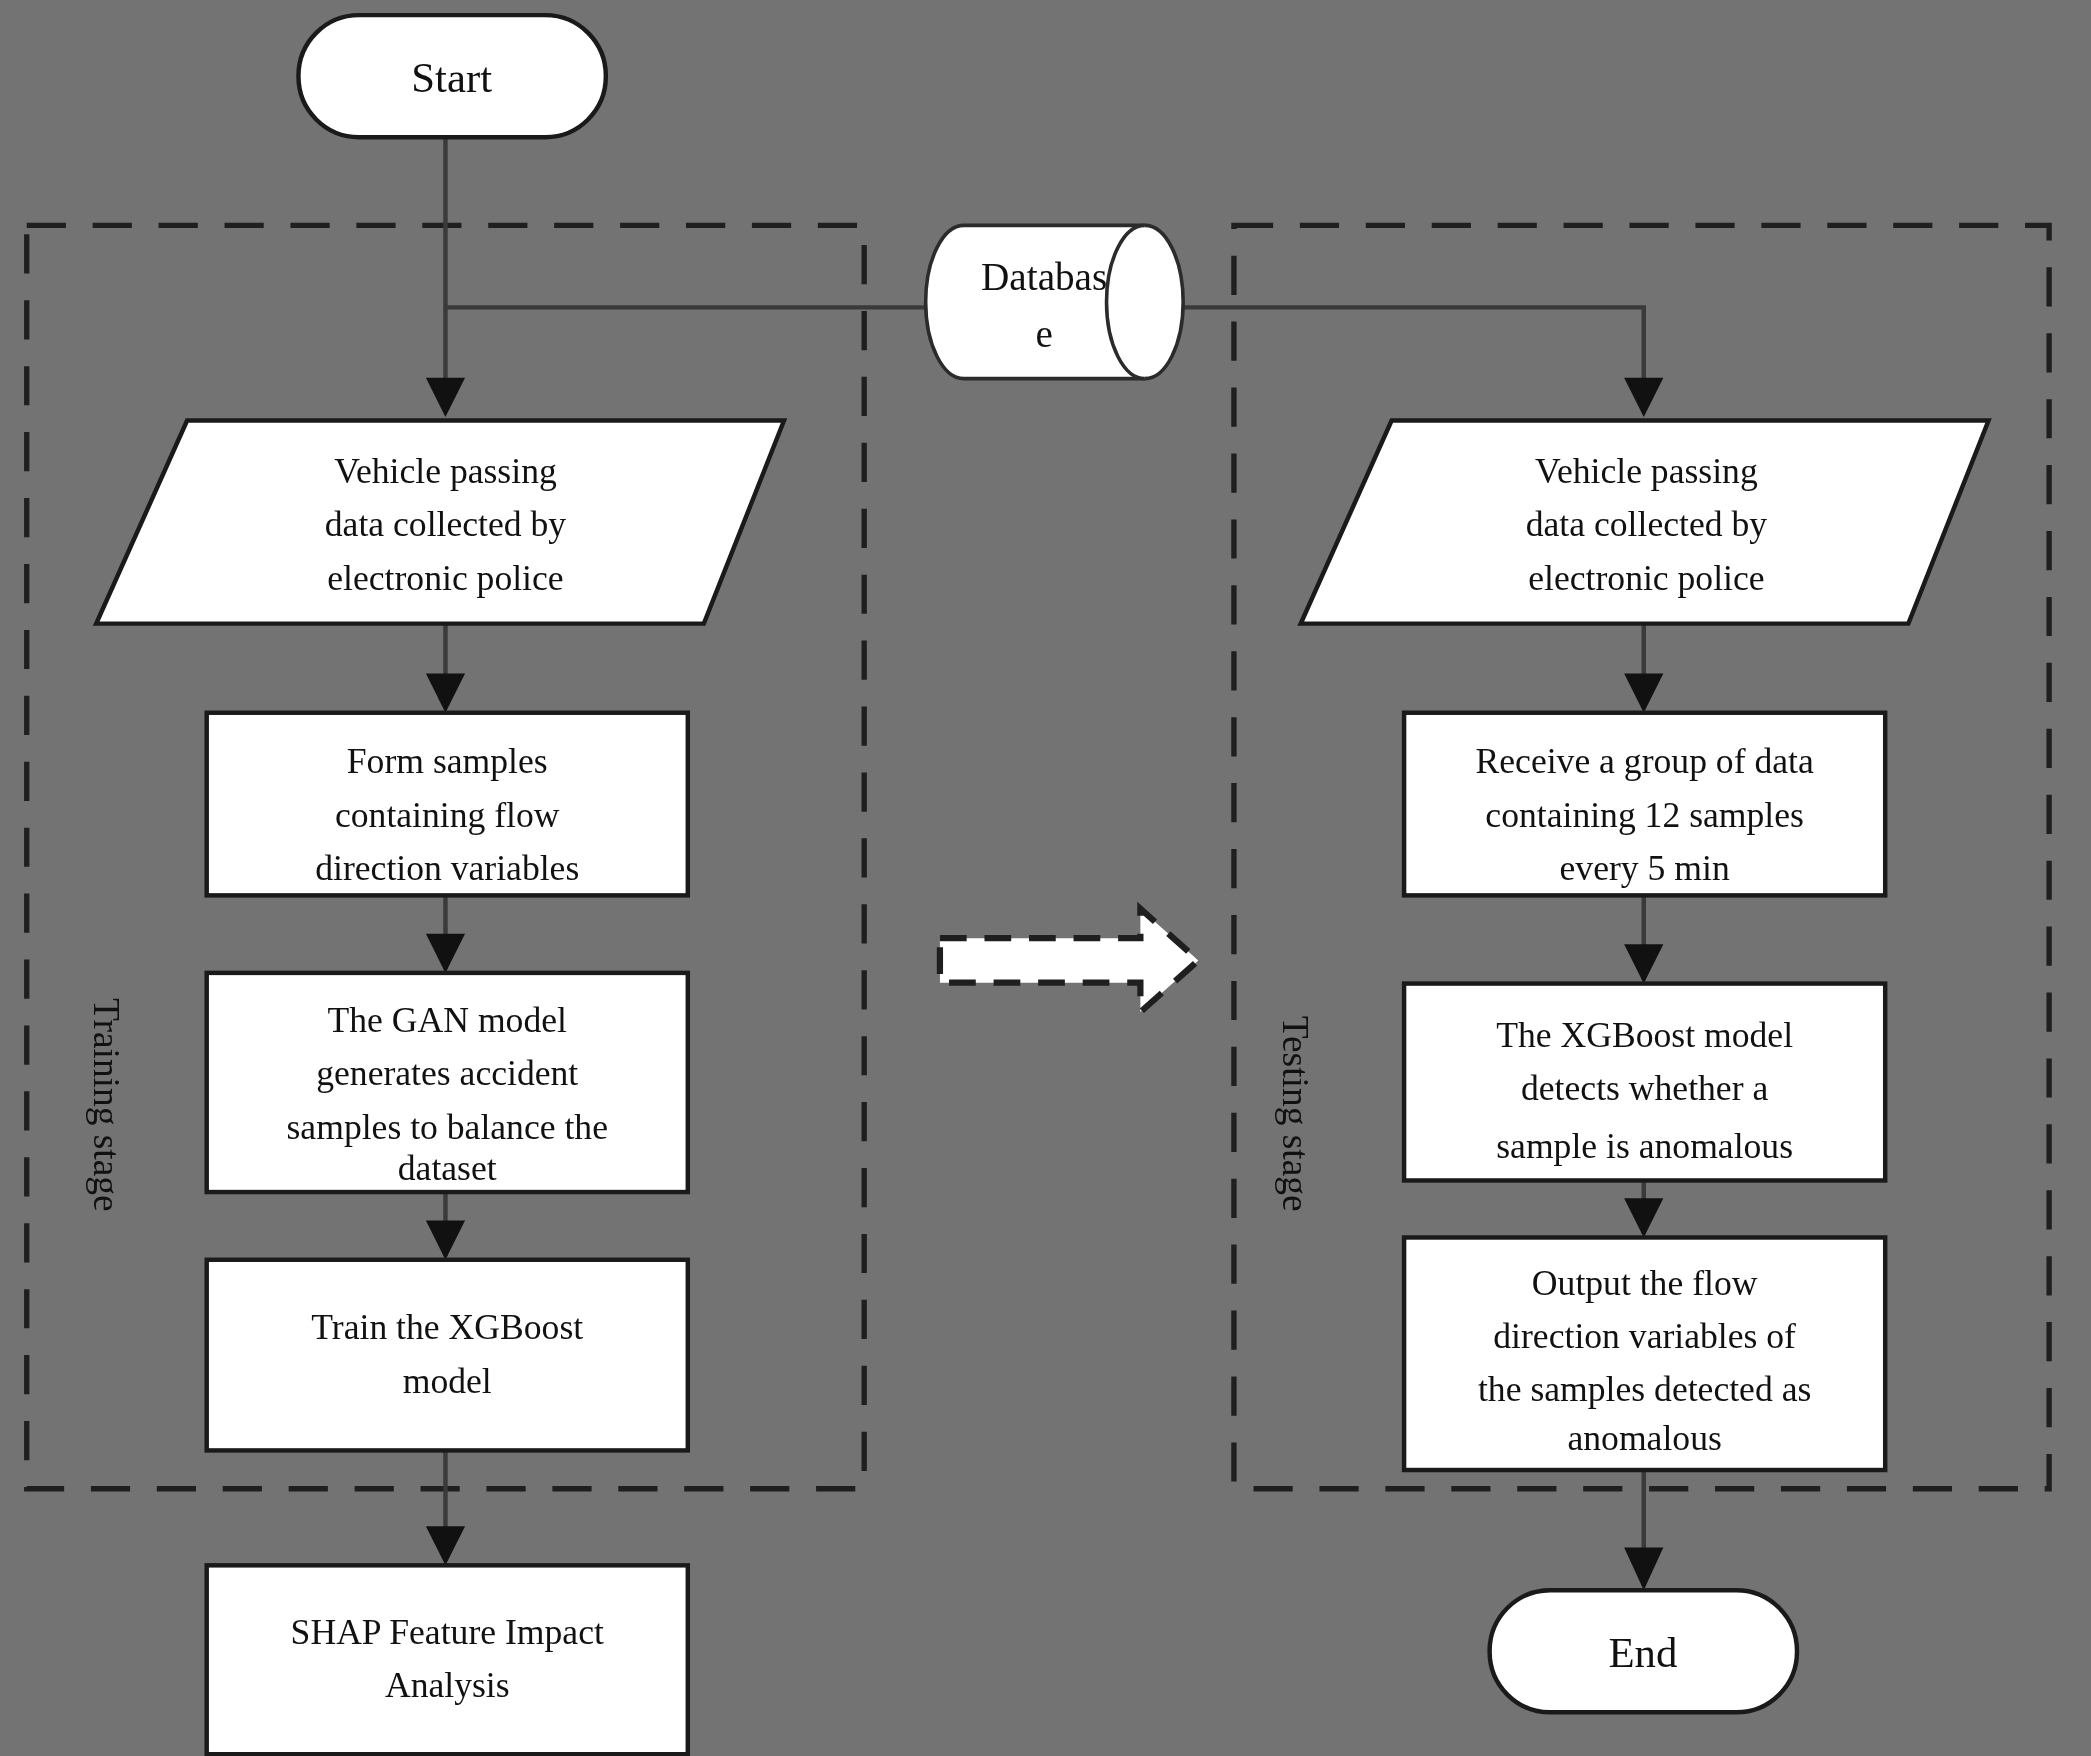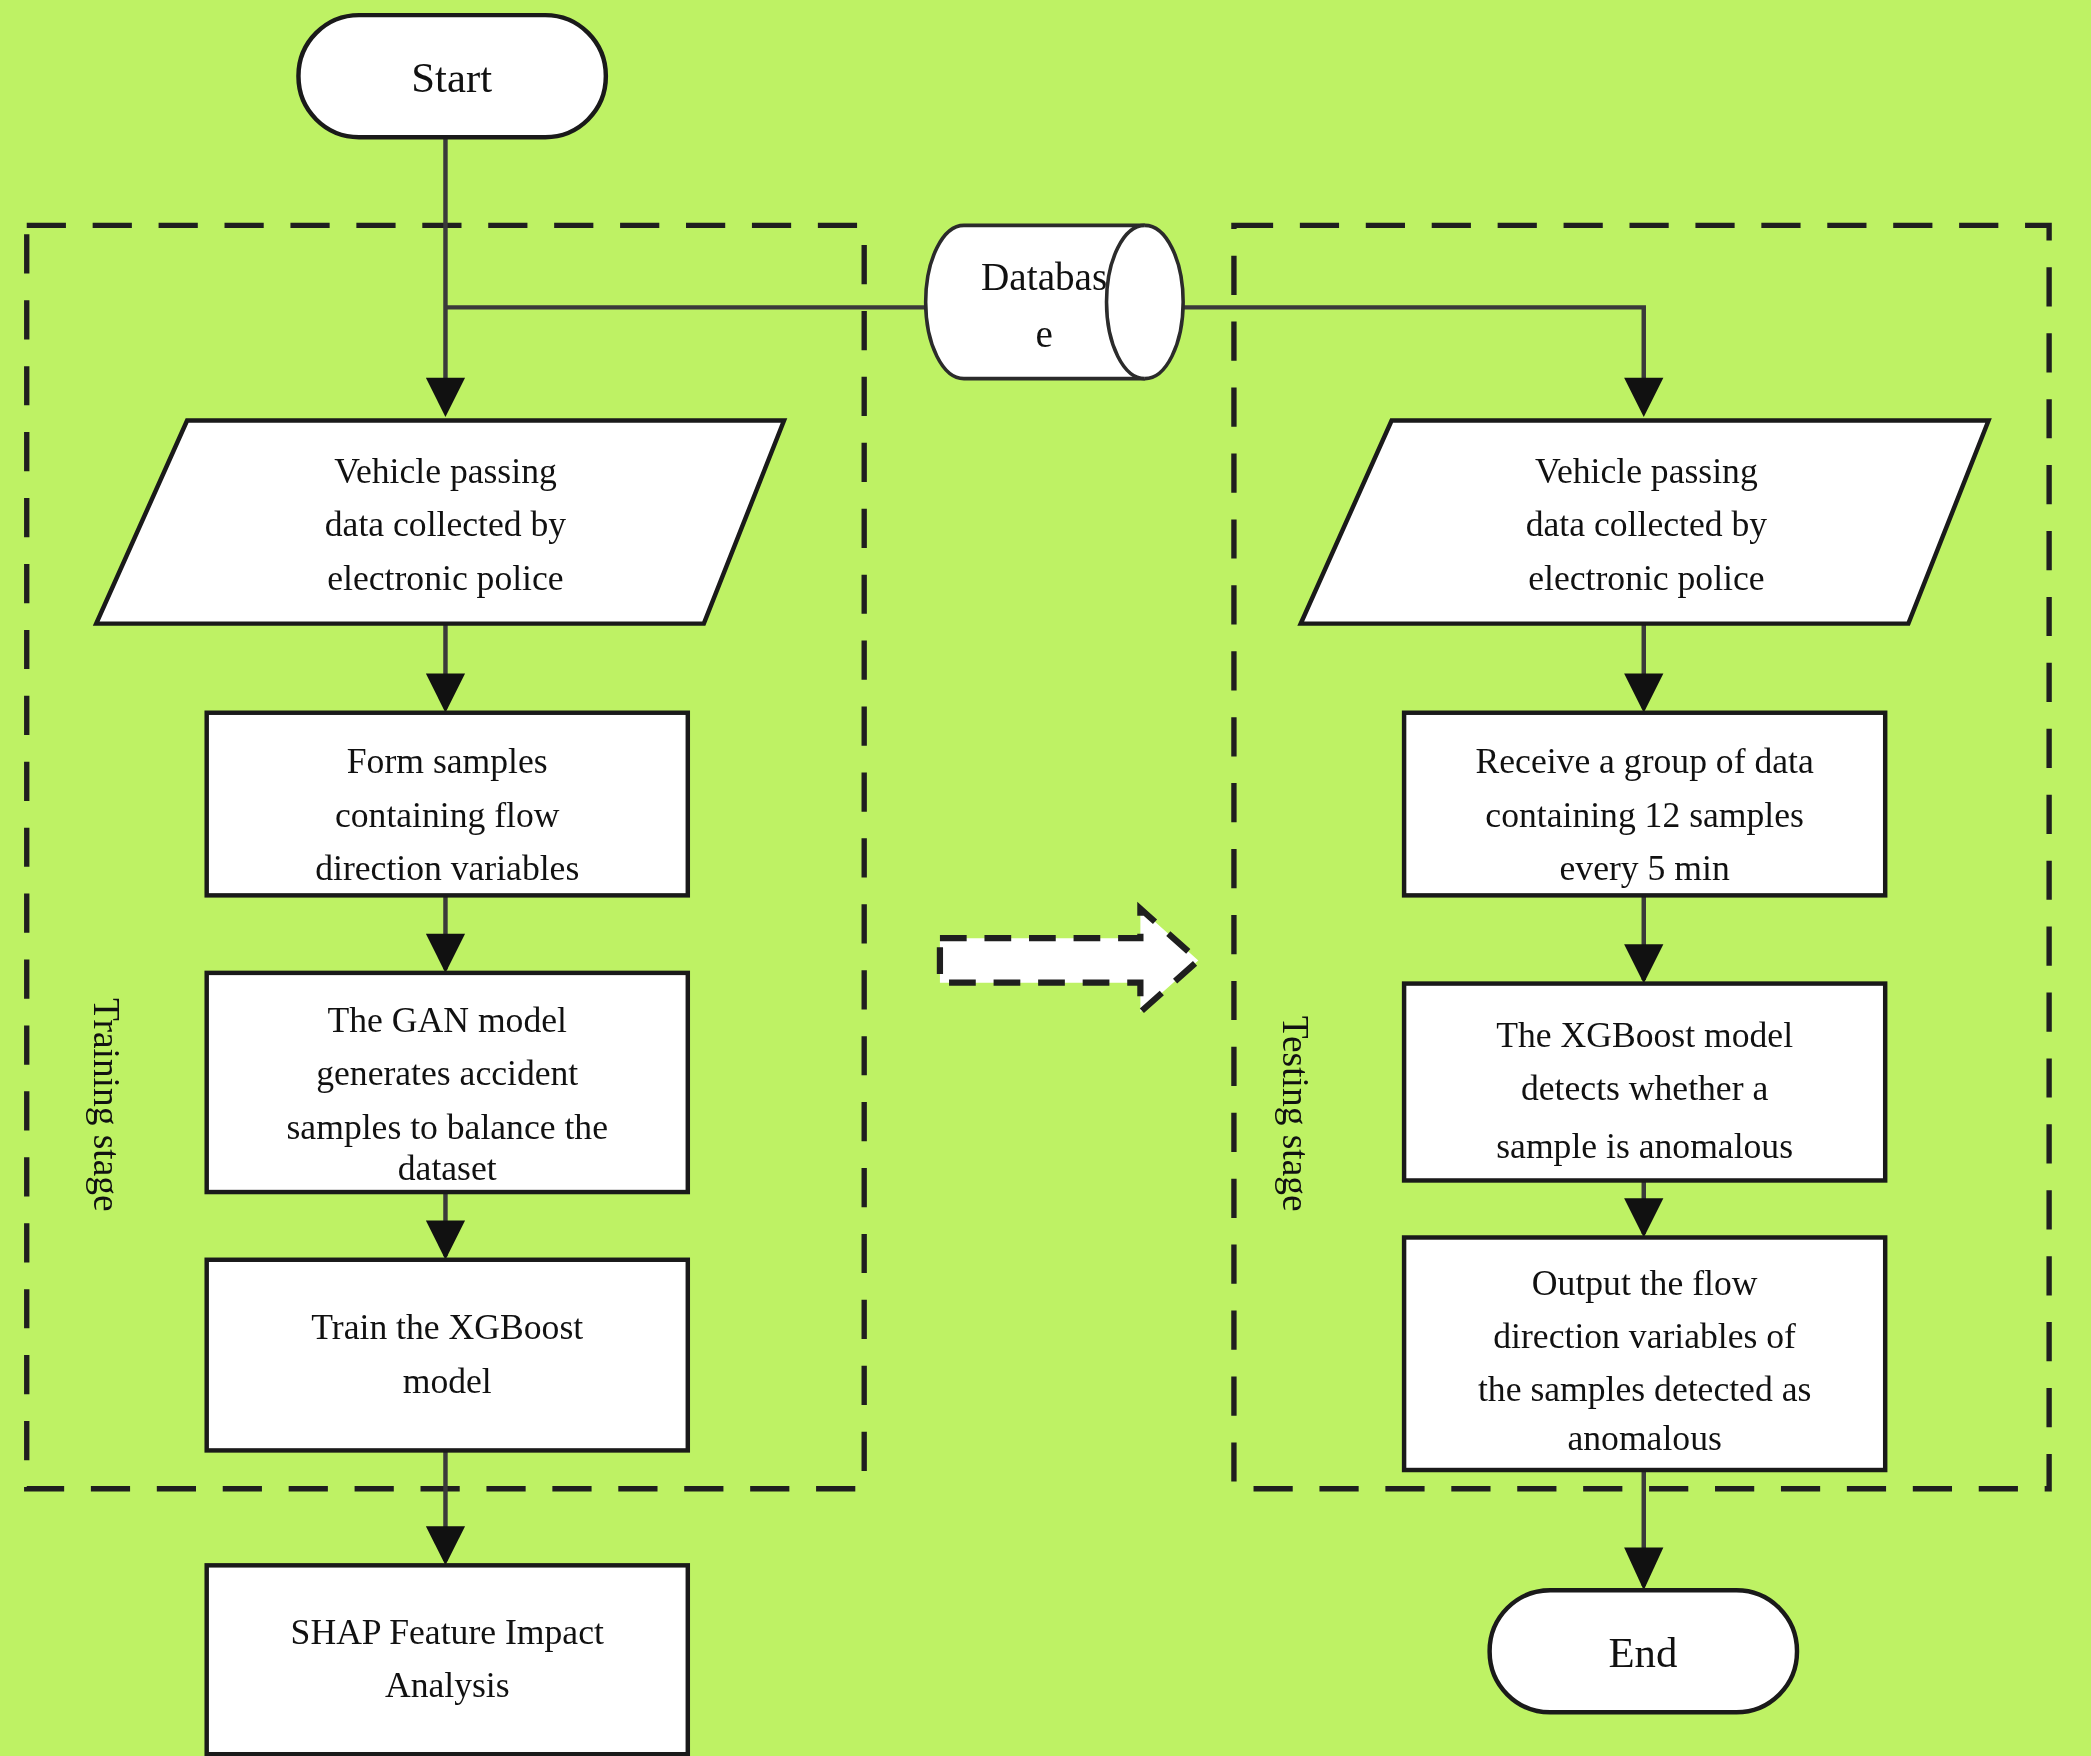--- a/index.html
+++ b/index.html
@@ -7,21 +7,21 @@
     padding: 0;
     background: #ffffff;
   }
   body {
     font-family: "Liberation Serif", "DejaVu Serif", serif;
   }
   #stage {
     position: relative;
     width: 2091px;
     height: 1756px;
-    background: #bef264;
+    background: #737373;
     overflow: hidden;
   }
   svg#flow {
     position: absolute;
     left: 0;
     top: 0;
     width: 2091px;
     height: 1756px;
   }
   .shape-stroke {

